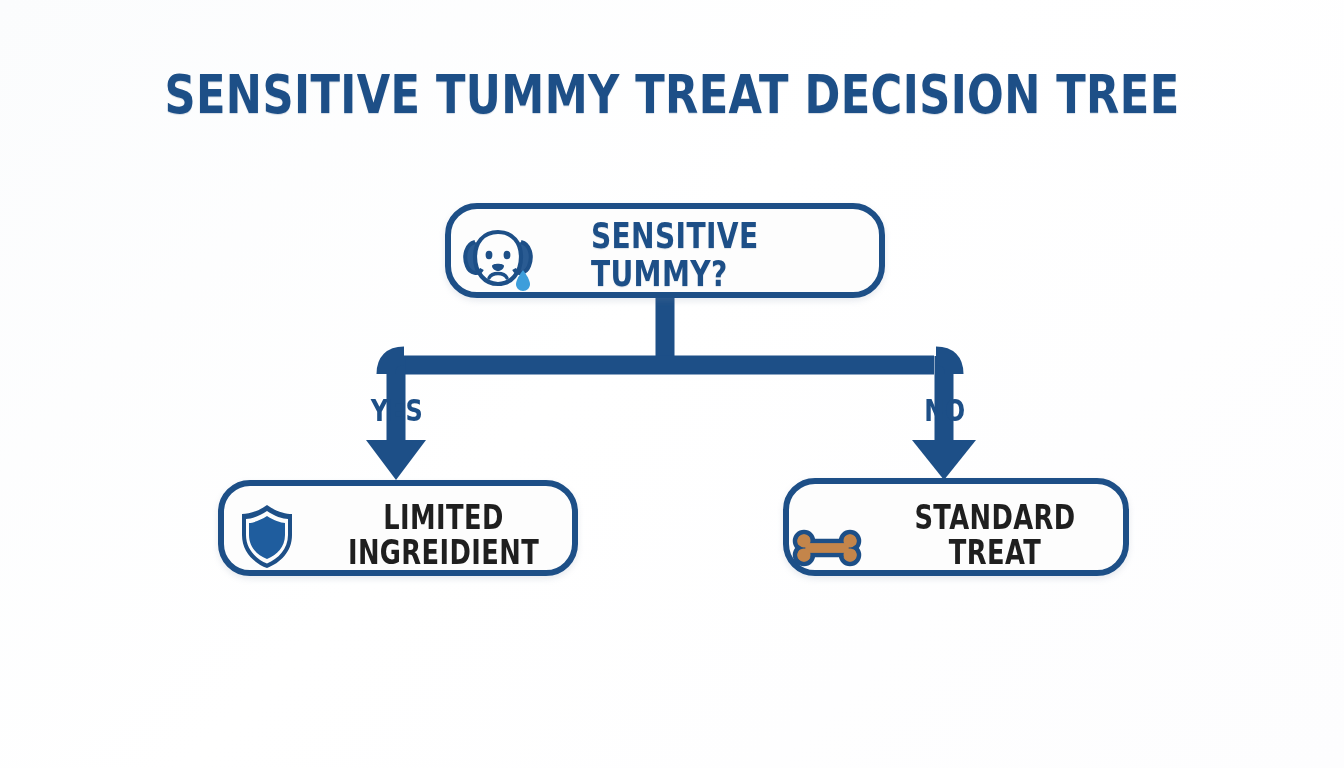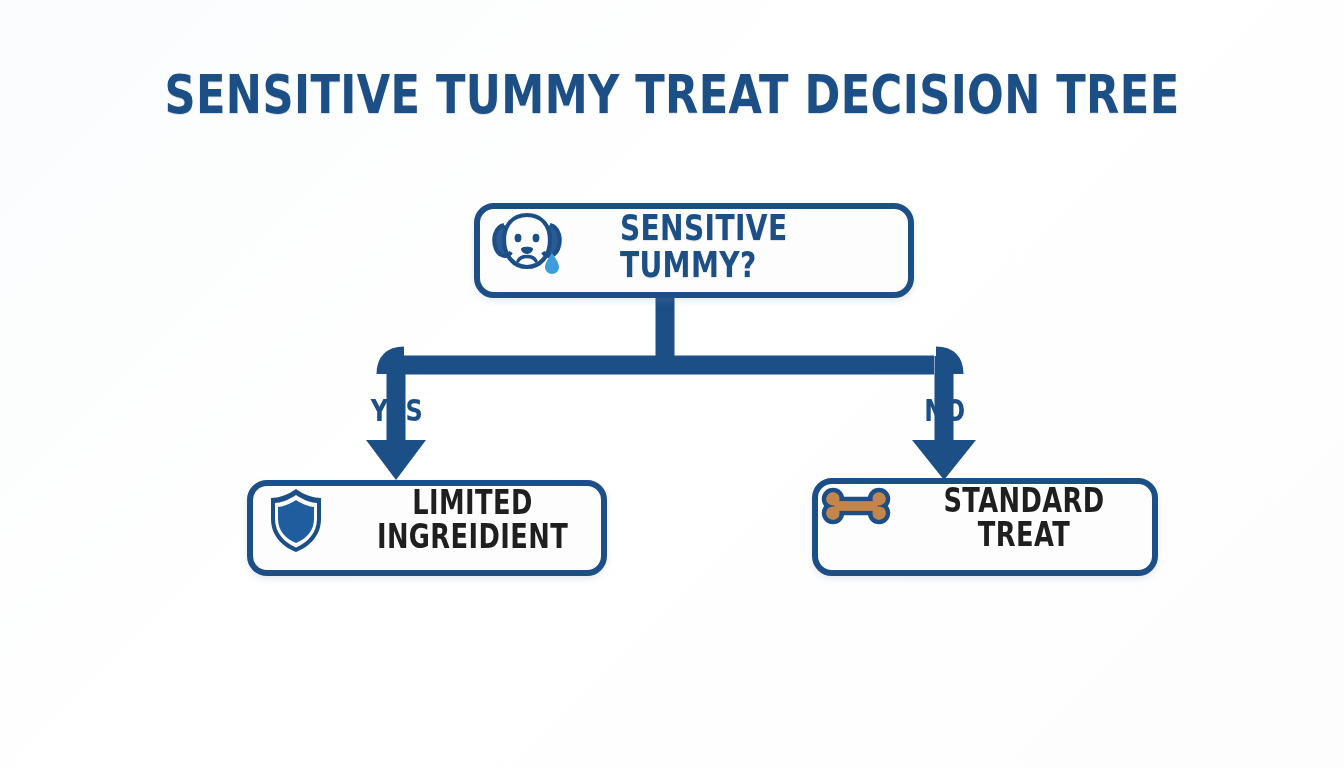--- a/index.html
+++ b/index.html
@@ -78,26 +78,25 @@
     text-align: center;
     transform-origin: center center;
   }
 
   
   .node {
     position: absolute;
     box-sizing: border-box;
     background: #fdfdfd;
     border: 6px solid #1d4f87;
-    border-radius: 20px;
+    border-radius: 32px;
     display: flex;
-    align-items: flex-start;
+    align-items: flex-end;
     justify-content: center;
     box-shadow: 0 3px 6px rgba(120,140,165,0.18);
-    margin-left: 29px;
   }
 
   #node-root {
     left: 445px;
     top: 203px;
     width: 440px;
     height: 95px;
     gap: 22px;
     padding-left: 10px;
     padding-right: 14px;

